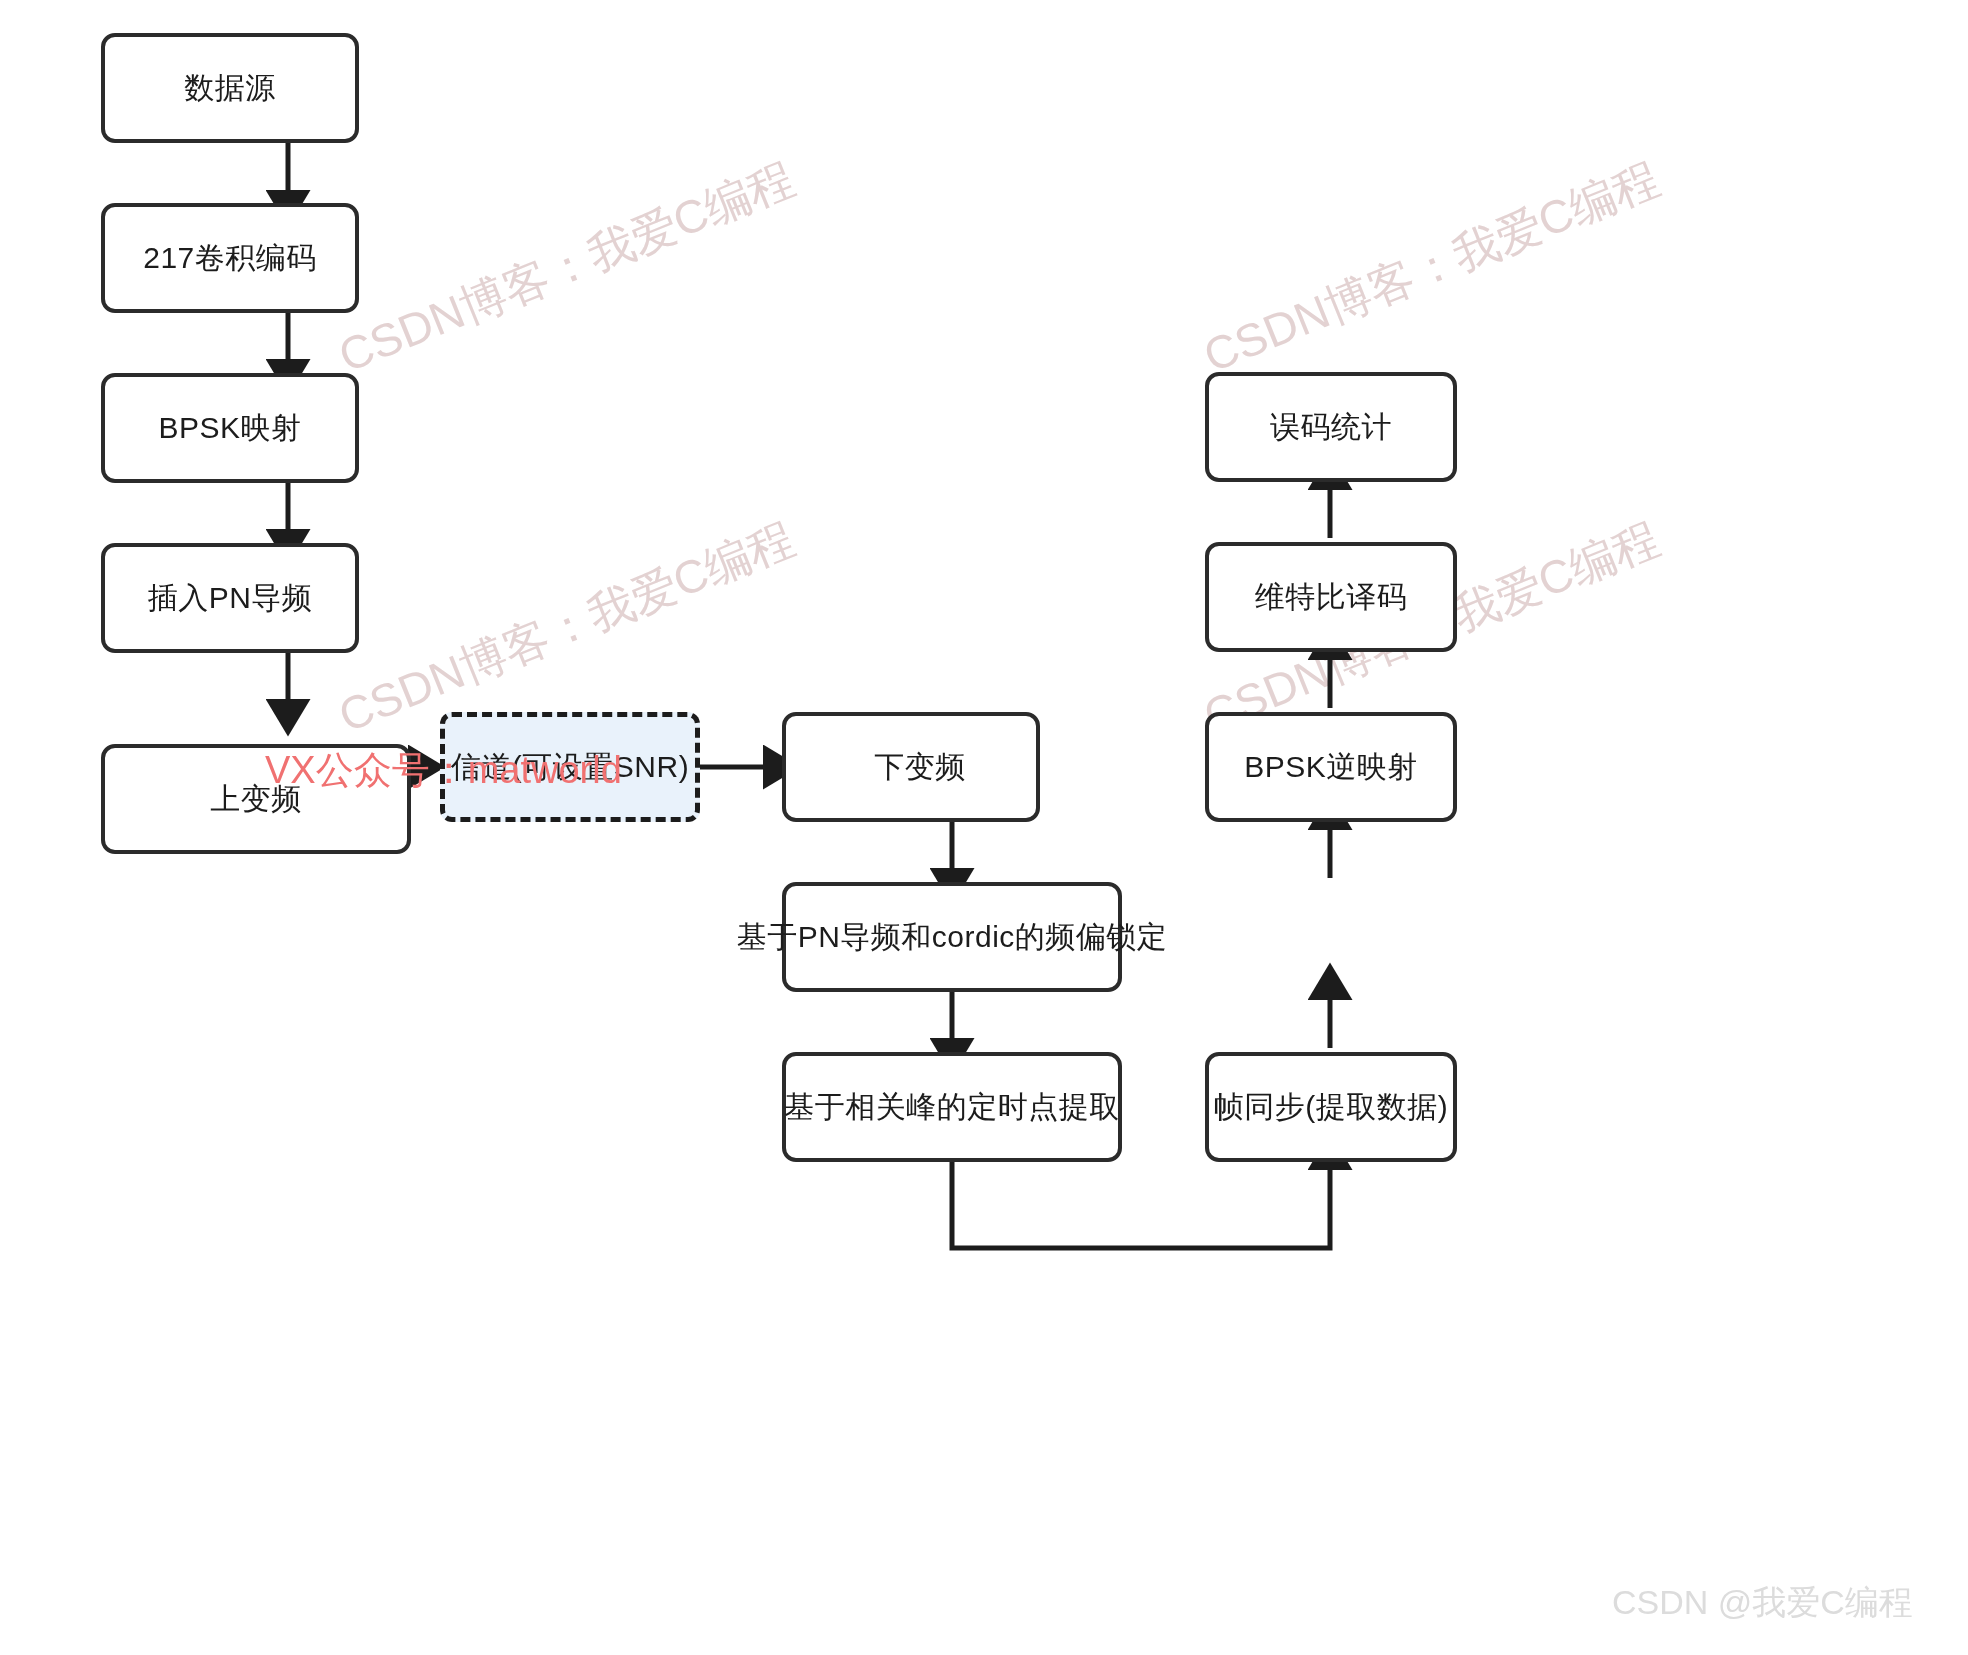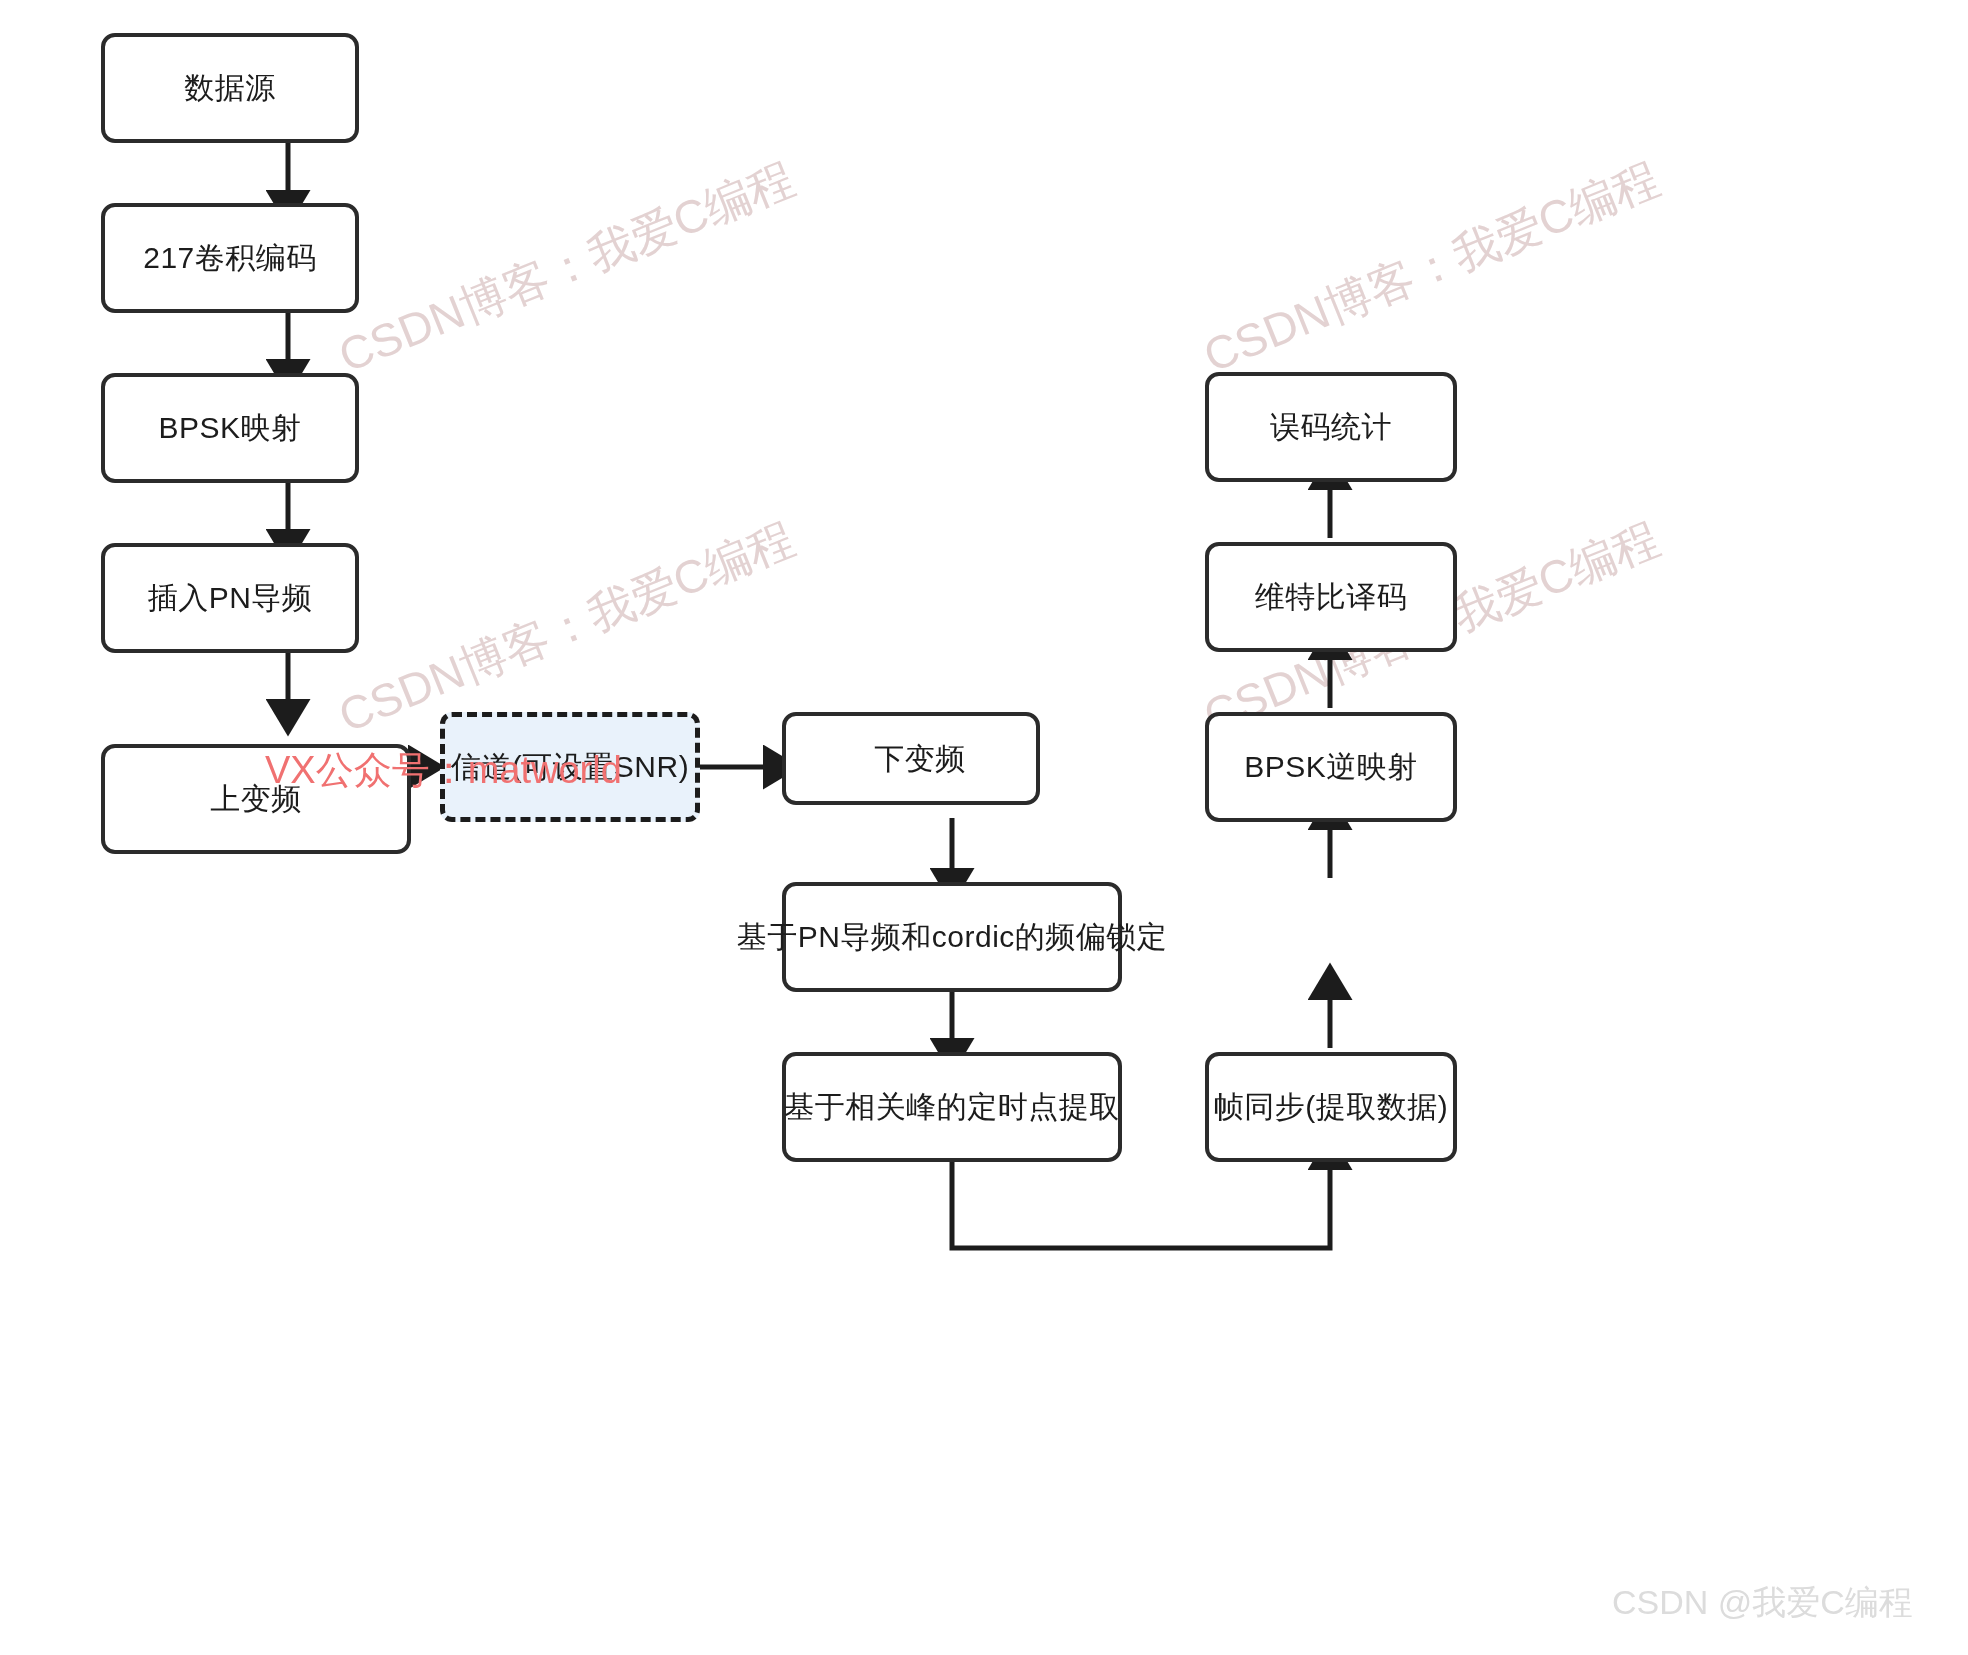--- a/index.html
+++ b/index.html
@@ -137,21 +137,21 @@
   </div>
 
   <div class="node" style="left:101px; top:712px; width:310px; height:110px;margin-top:32px;">
     <span>上变频</span>
   </div>
 
   <div class="node dashed" style="left:440px; top:712px; width:260px; height:110px;">
     <span>信道(可设置SNR)</span>
   </div>
 
-  <div class="node" style="left:782px; top:712px; width:258px; height:93px;padding-left:18px;">
+  <div class="node" style="left:782px; top:712px; width:258px; height:110px;padding-left:18px;">
     <span>下变频</span>
   </div>
 
   <div class="node" style="left:782px; top:882px; width:340px; height:110px;">
     <span>基于PN导频和cordic的频偏锁定</span>
   </div>
 
   <div class="node" style="left:782px; top:1052px; width:340px; height:110px;">
     <span>基于相关峰的定时点提取</span>
   </div>

